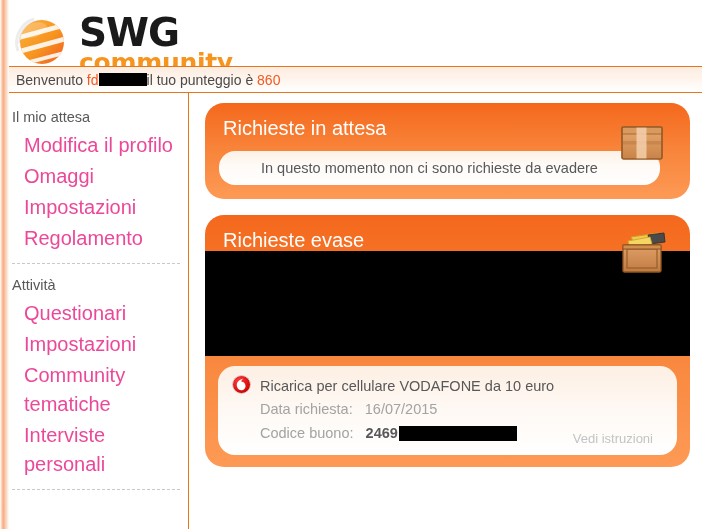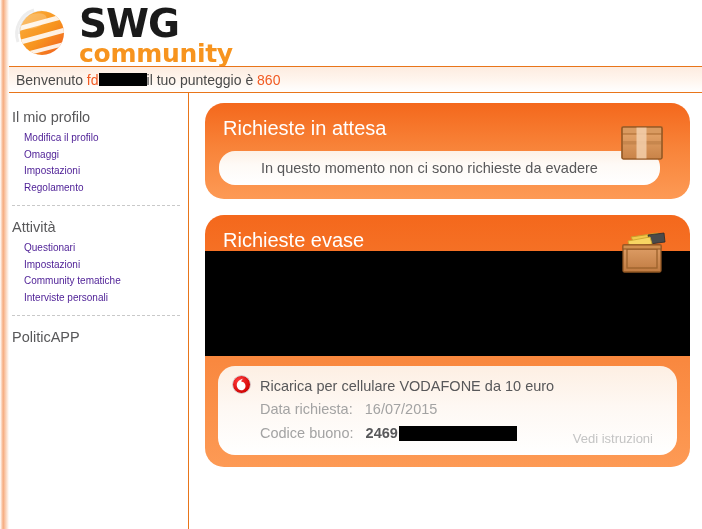--- a/index.html
+++ b/index.html
@@ -25,21 +25,21 @@
 
   
   .header {
     position: relative;
     height: 66px;
     background: #ffffff;
     padding-left: 10px;
   }
   .logo-wrap {
     position: absolute;
-    left: 10px; top: 1px;
+    left: 10px; top: 10px;
     display: flex;
     align-items: center;
   }
   .logo-mark {
     width: 62px; height: 60px;
     position: relative;
     margin-right: 7px;
   }
   .logo-mark svg { display: block; }
   .logo-text {
@@ -103,22 +103,22 @@
   }
   .nav-group { margin-bottom: 0; }
   .nav-head {
     font-size: 14.5px;
     color: #58585a;
     padding: 2px 0 2px 0;
     line-height: 1.45;
   }
   .nav-link {
     display: block;
-    font-size: 10px;
-    color: #4c1d95;
+    font-size: 20px;
+    color: #ec4899;
     padding: 1px 0 1px 12px;
     line-height: 1.45;
     text-decoration: none;
     cursor: pointer;
   }
   .nav-sep {
     border-top: 1px dashed #c9c9c9;
     margin: 9px 8px 9px 0;
     height: 0;
   }
@@ -258,42 +258,39 @@
   <span>il tuo punteggio è</span>
   <span>&nbsp;</span>
   <span class="accent">860</span>
 </div>
 
 <div class="main-wrap">
 
   <nav class="sidebar">
 
     <div class="nav-group">
-      <div class="nav-head">Il mio profilo</div>
+      <div class="nav-head">Il mio attesa</div>
       <a class="nav-link">Modifica il profilo</a>
       <a class="nav-link">Omaggi</a>
       <a class="nav-link">Impostazioni</a>
       <a class="nav-link">Regolamento</a>
     </div>
 
     <div class="nav-sep"></div>
 
     <div class="nav-group">
       <div class="nav-head">Attività</div>
       <a class="nav-link">Questionari</a>
       <a class="nav-link">Impostazioni</a>
       <a class="nav-link">Community tematiche</a>
       <a class="nav-link">Interviste personali</a>
     </div>
 
     <div class="nav-sep"></div>
 
-    <div class="nav-group">
-      <div class="nav-head">PoliticAPP</div>
-    </div>
 
   </nav>
 
   <main class="content">
 
     <section class="panel panel-attesa">
       <h2 class="panel-title">Richieste in attesa</h2>
       <div class="panel-icon">
         <svg width="48" height="44" viewBox="0 0 48 44">
           <defs>

